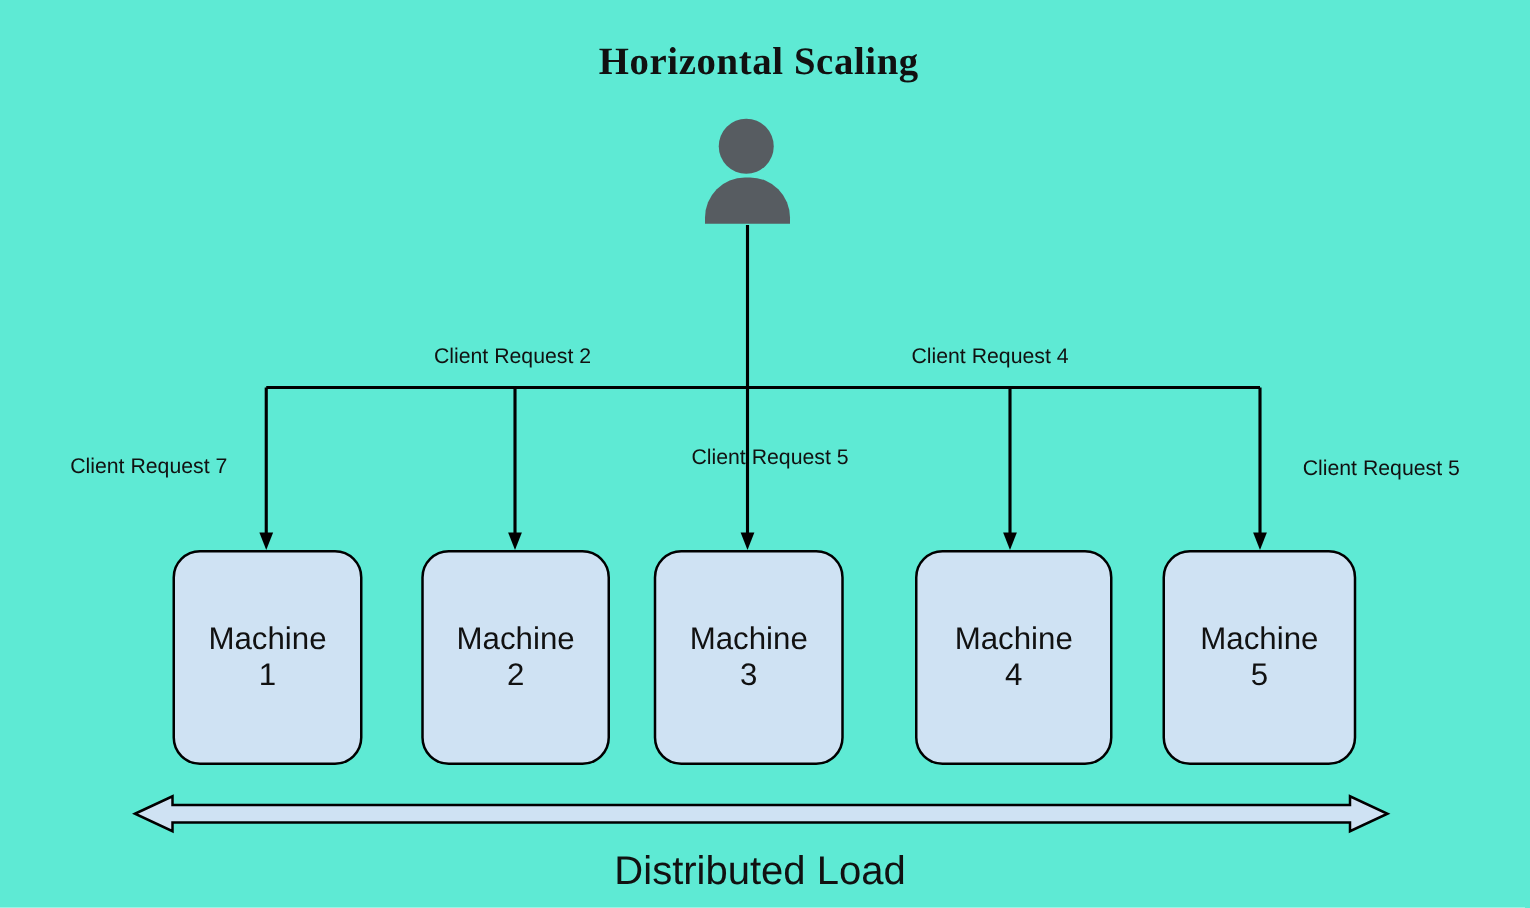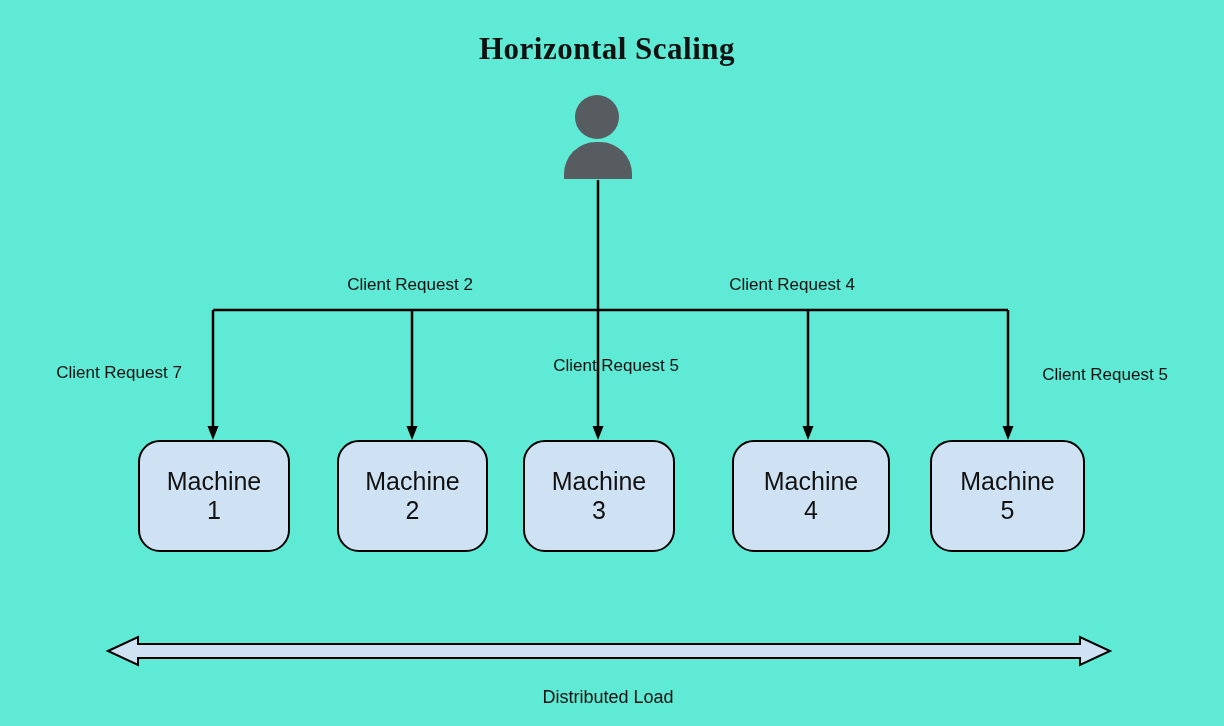--- a/index.html
+++ b/index.html
@@ -61,40 +61,40 @@
   .req-label {
     position: absolute;
     transform: translate(-50%, -50%);
     font-size: 17px;
     color: #111111;
     white-space: nowrap;
   }
   .machine {
     position: absolute;
     top: 440px;
-    height: 112px;
+    height: 172px;
     border: 2px solid #000000;
     border-radius: 22px;
     box-sizing: border-box;
     background: #cfe2f3;
     display: flex;
     flex-direction: column;
     align-items: center;
     justify-content: center;
     font-size: 25px;
     line-height: 29px;
     color: #111111;
     text-align: center;
   }
   .bottom-label {
     position: absolute;
     left: 608px;
     top: 697px;
     transform: translate(-50%, -50%);
-    font-size: 18px;
+    font-size: 32px;
     color: #111111;
     white-space: nowrap;
   }
 </style>
 </head>
 <body>
 
 <div id="canvas" style="background-color: #5eead4; padding-left: 16px;">
 
   <div class="title">Horizontal Scaling</div>

